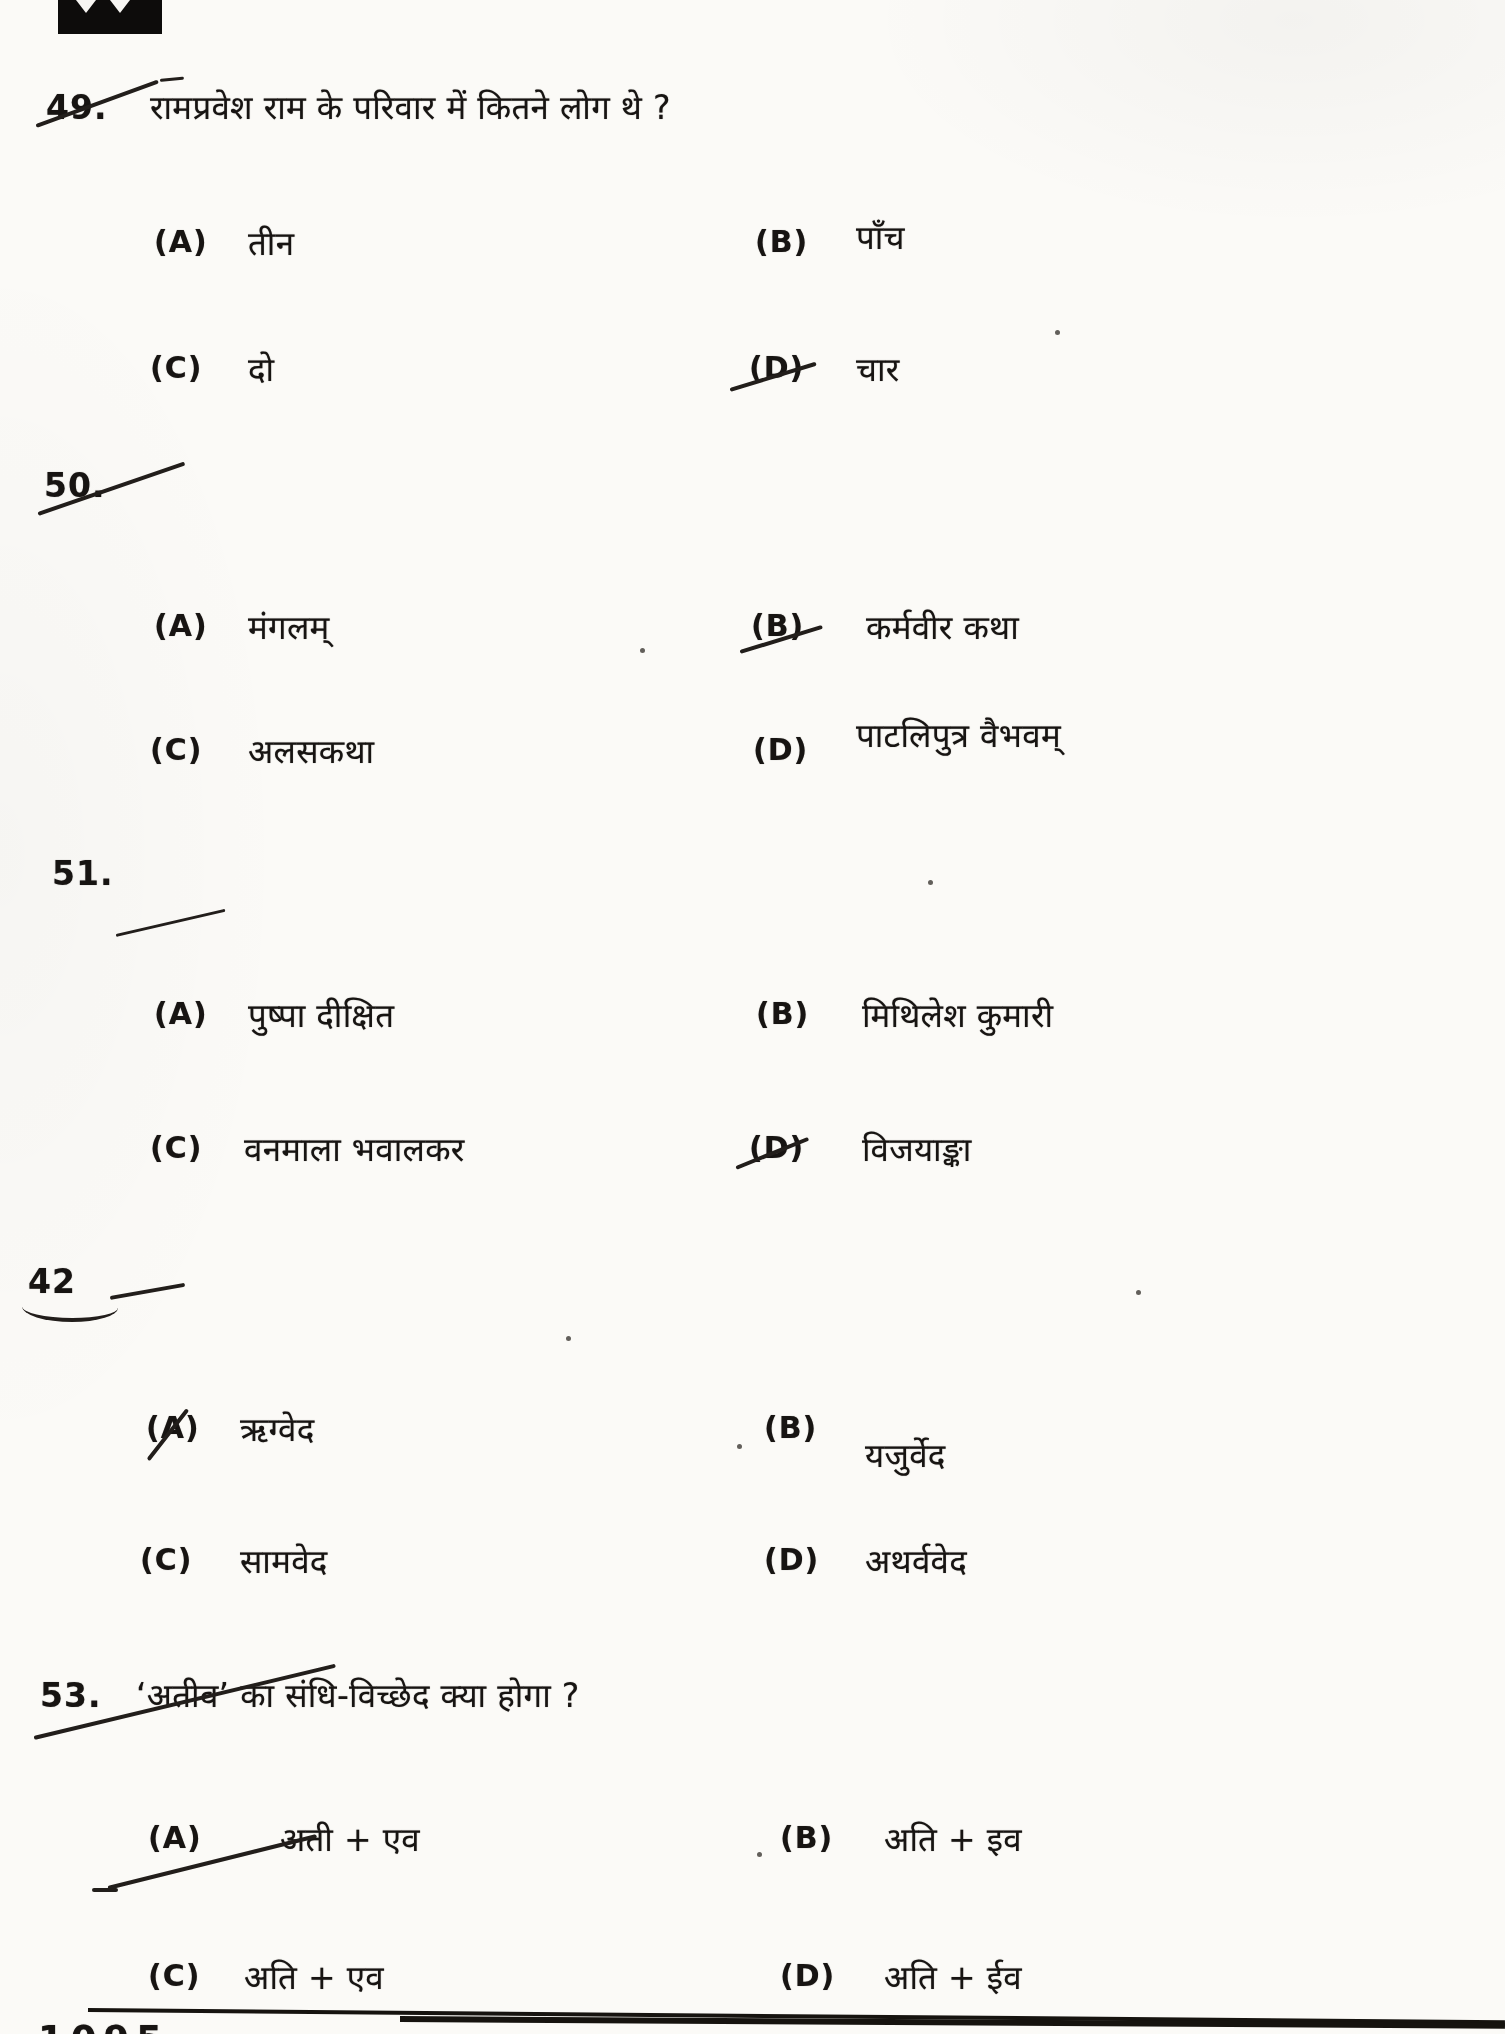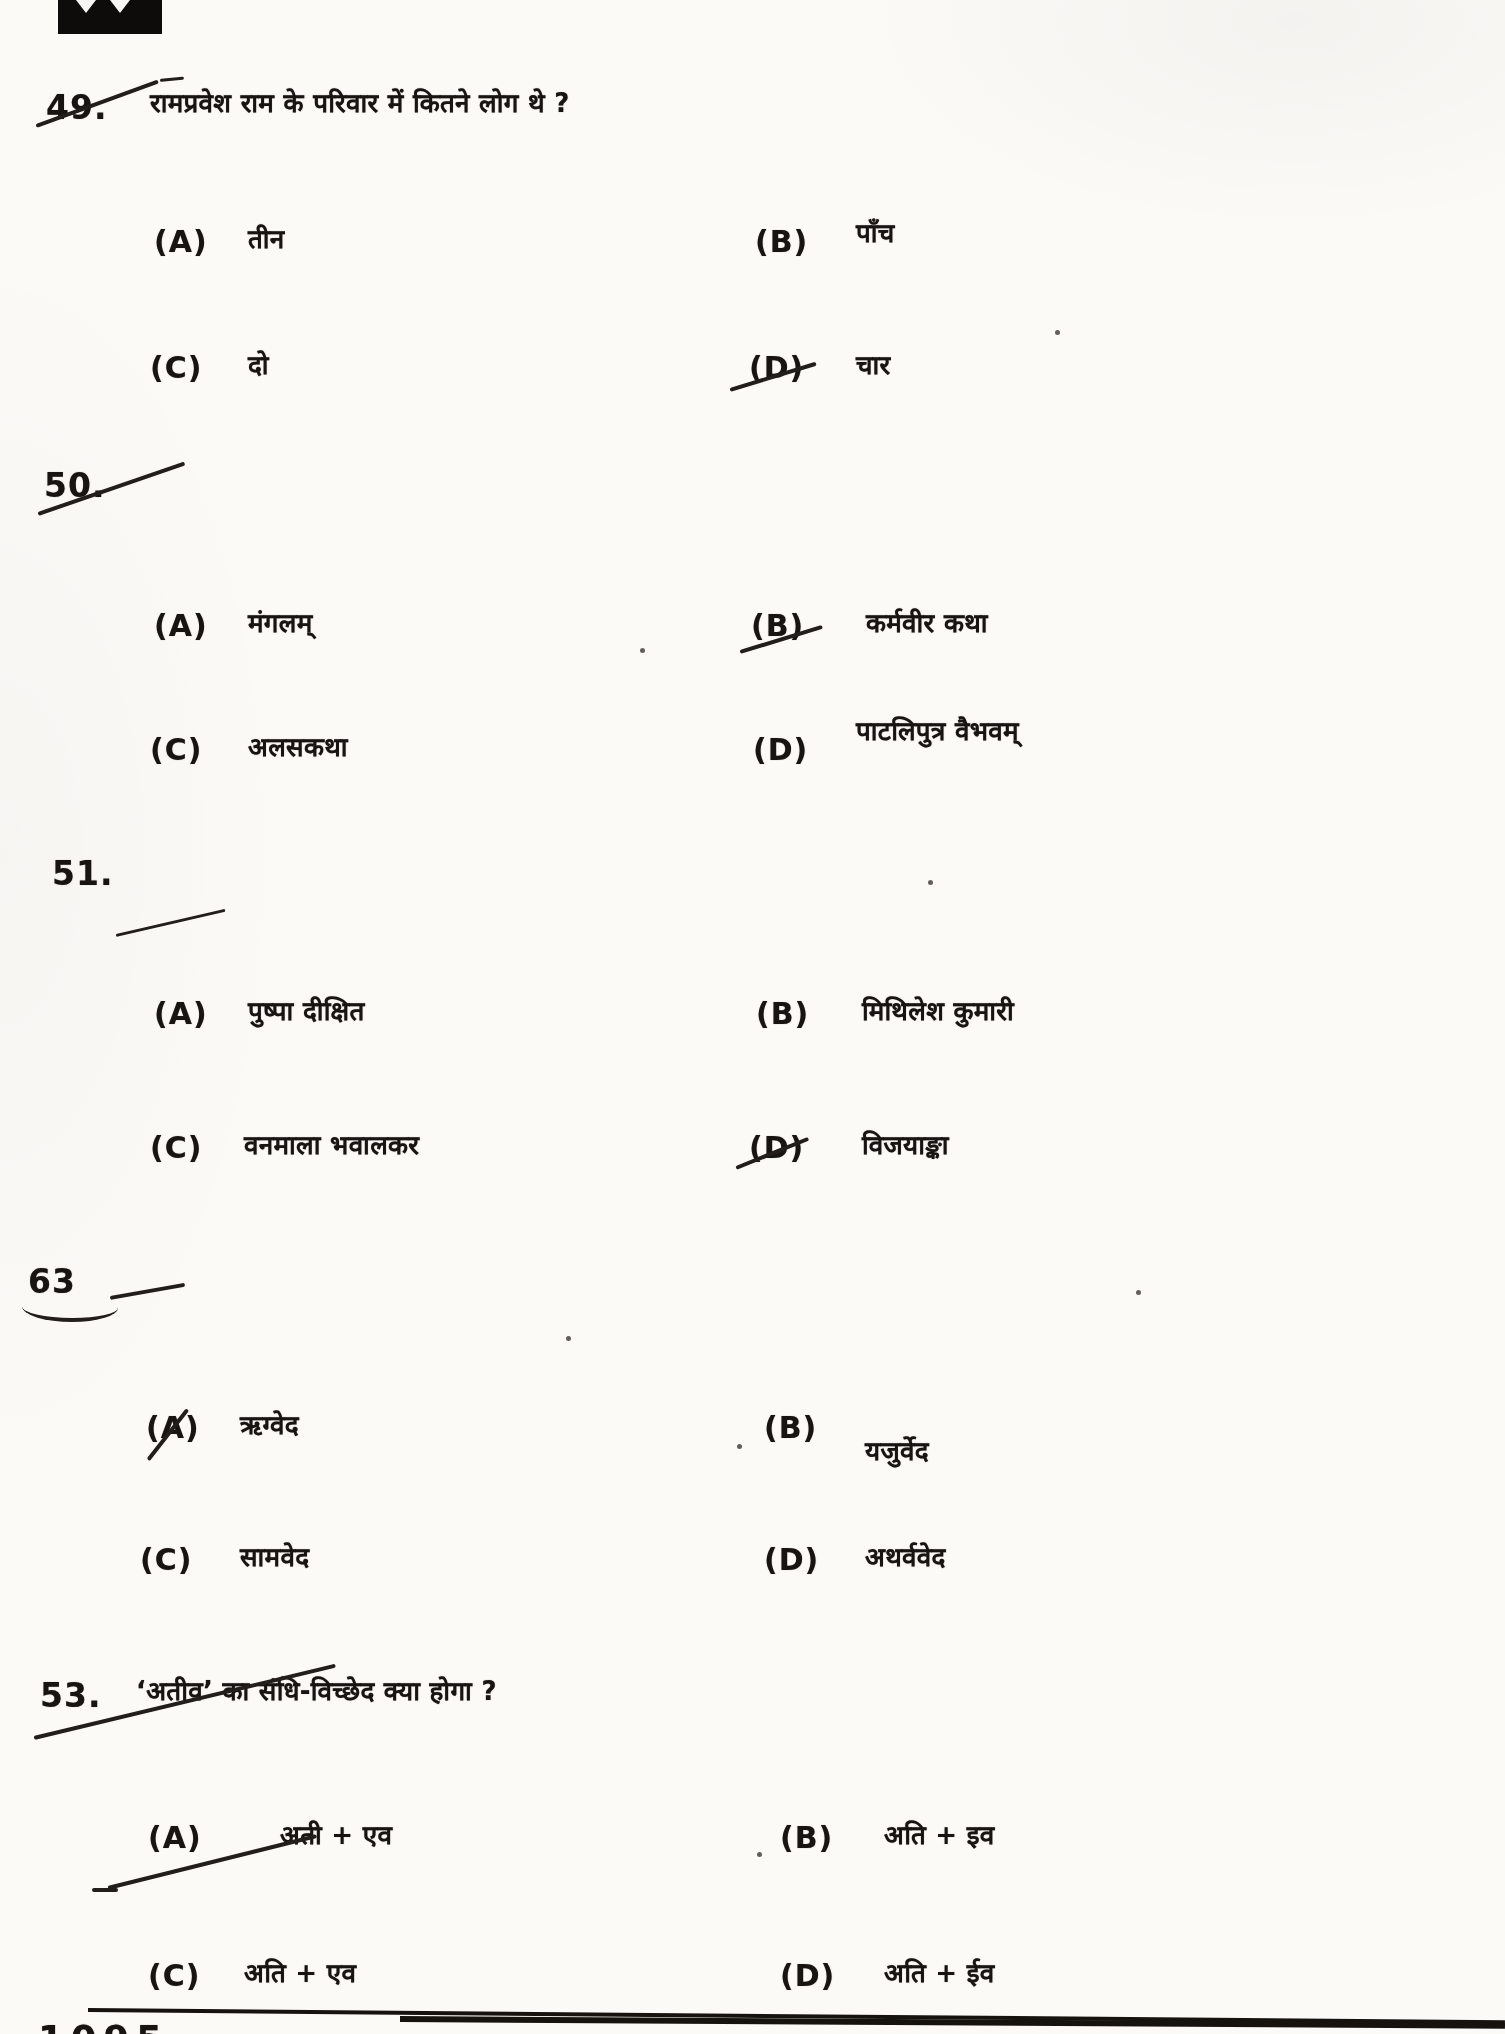--- a/index.html
+++ b/index.html
@@ -5,21 +5,21 @@
   html,body{margin:0;padding:0;background:#e8e6e2;}
   .page{
     position:relative;width:1505px;height:2034px;margin:0 auto;overflow:hidden;
     background:
       radial-gradient(620px 300px at 86% 1%, rgba(0,0,0,0.03), transparent 70%),
       radial-gradient(420px 900px at 0% 42%, rgba(0,0,0,0.02), transparent 70%),
       #fbfaf7;
     font-family:"DejaVu Sans", sans-serif;
     color:#171412;
   }
-  .dev{position:absolute;font-weight:bold;font-size:26px;white-space:nowrap;letter-spacing:.3px;
+  .dev{position:absolute;font-weight:normal;font-size:33px;white-space:nowrap;letter-spacing:.3px;
        text-shadow:0 0 1px rgba(20,15,10,.45);}
   .qnum{position:absolute;font-weight:bold;font-size:33px;letter-spacing:1px;
         text-shadow:0 0 1px rgba(20,15,10,.45);}
   .optlabel{position:absolute;font-weight:bold;font-size:30px;letter-spacing:1px;
         text-shadow:0 0 1px rgba(20,15,10,.4);}
   .strike{position:absolute;background:#221e1b;border-radius:3px;transform-origin:left center;}
   .arc{position:absolute;border-bottom:4px solid #221e1b;border-radius:0 0 50% 55%;}
   .speck{position:absolute;width:5px;height:5px;background:#3c3833;border-radius:50%;opacity:.8;}
   .badge{position:absolute;left:58px;top:0;width:104px;height:34px;background:#0d0c0b;}
   .badge i{position:absolute;top:0;width:20px;height:13px;background:#f7f6f3;
@@ -69,21 +69,21 @@
   <span class="dev" style="left:248px;top:992px">पुष्पा दीक्षित</span>
   <span class="optlabel" style="left:756px;top:996px">(B)</span>
   <span class="dev" style="left:862px;top:992px">मिथिलेश कुमारी</span>
   <span class="optlabel" style="left:150px;top:1130px">(C)</span>
   <span class="dev" style="left:244px;top:1126px">वनमाला भवालकर</span>
   <span class="optlabel" style="left:749px;top:1130px">(D)</span>
   <span class="dev" style="left:862px;top:1126px">विजयाङ्का</span>
   <div class="strike" style="left:116px;top:934px;width:112px;height:3px;transform:rotate(-13deg)"></div>
   <div class="strike" style="left:736px;top:1166px;width:78px;height:3.5px;transform:rotate(-22deg)"></div>
 
-  <span class="qnum" style="left:28px;top:1262px">63</span>
+  <span class="qnum" style="left:28px;top:1262px">42</span>
   <span class="optlabel" style="left:146px;top:1410px">(A)</span>
   <span class="dev" style="left:240px;top:1406px">ऋग्वेद</span>
   <span class="optlabel" style="left:764px;top:1410px">(B)</span>
   <span class="dev" style="left:865px;top:1432px">यजुर्वेद</span>
   <span class="optlabel" style="left:140px;top:1542px">(C)</span>
   <span class="dev" style="left:240px;top:1538px">सामवेद</span>
   <span class="optlabel" style="left:764px;top:1542px">(D)</span>
   <span class="dev" style="left:865px;top:1538px">अथर्ववेद</span>
   <div class="arc" style="left:22px;top:1292px;width:96px;height:26px"></div>
   <div class="strike" style="left:110px;top:1296px;width:76px;height:3.5px;transform:rotate(-10deg)"></div>

